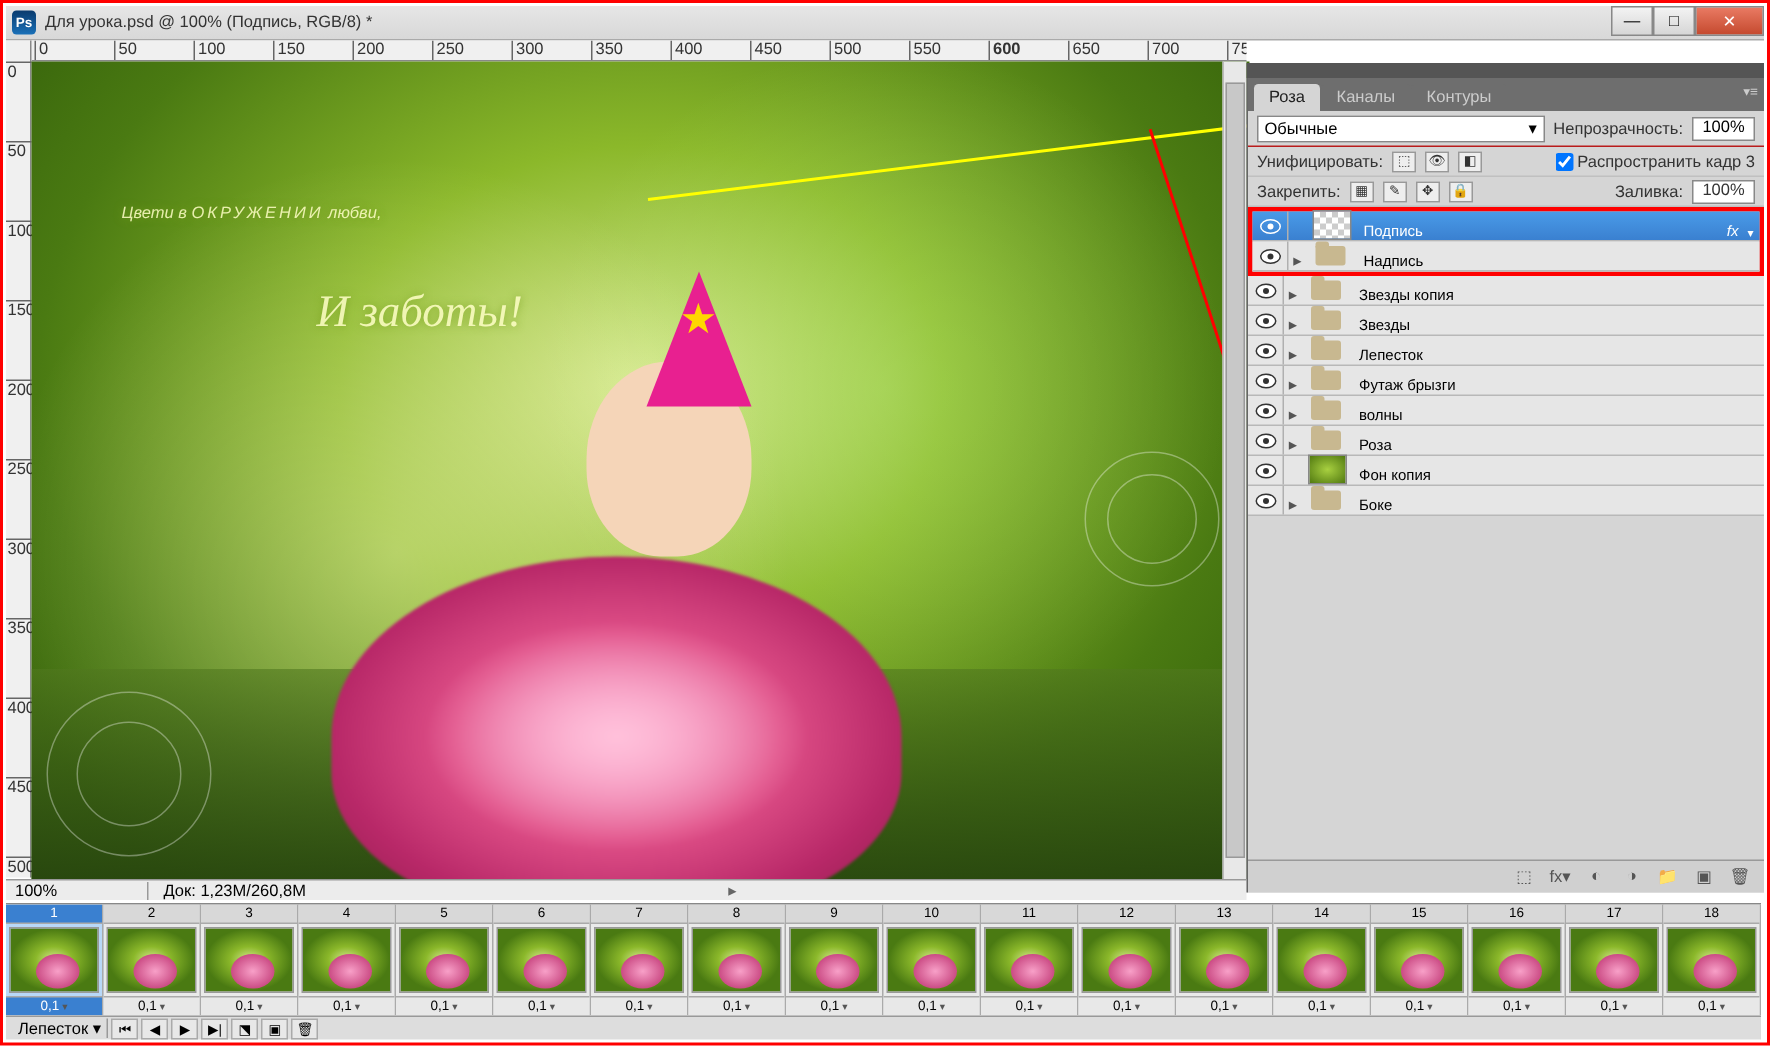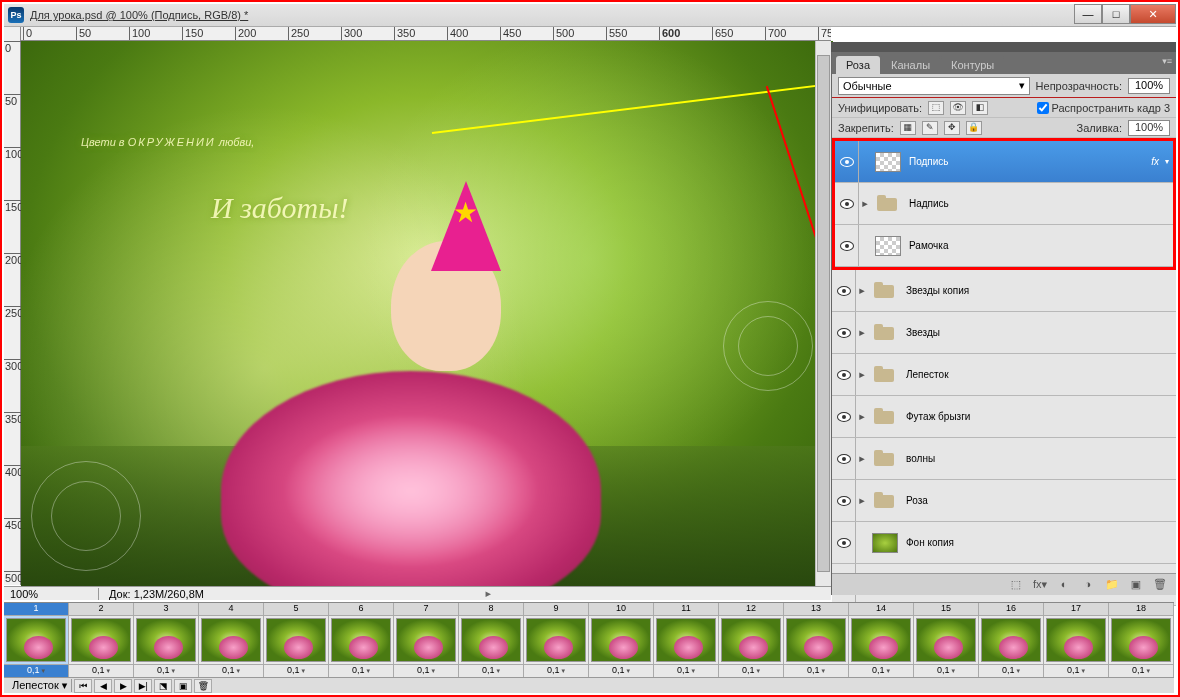--- a/index.html
+++ b/index.html
@@ -4,21 +4,21 @@
 <style>
 * { margin: 0; padding: 0; box-sizing: border-box; font-family: Tahoma, Arial, sans-serif; font-size: 11px; }
 body { background: #fff; width: 1180px; height: 697px; position: relative; overflow: hidden; border: 2px solid red; }
 
 
 .titlebar { position: absolute; left: 2px; right: 2px; top: 2px; height: 23px; background: linear-gradient(#e6e6e6, #d8d8d8); border-bottom: 1px solid #aaa; display: flex; align-items: center; padding-left: 4px; }
 .ps-icon { width: 16px; height: 16px; background: linear-gradient(#0a3b6e,#1a70b8); border-radius: 3px; color: #fff; font-weight: bold; font-size: 9px; text-align: center; line-height: 16px; margin-right: 6px; }
 .win-buttons { position: absolute; right: 0; top: 0; display: flex; }
 .win-btn { width: 28px; height: 20px; border: 1px solid #888; background: linear-gradient(#f3f3f3,#d6d6d6); display: flex; align-items: center; justify-content: center; }
 .win-btn.close { background: linear-gradient(#e97a63,#c54a2f); color: #fff; width: 46px; }
-.title-text { color: #333; text-decoration: underline; }
+.title-text { color: #333; }
 
 
 .ruler-h { position: absolute; left: 19px; top: 25px; right: 347px; height: 14px; background: #f0f0f0; border-bottom: 1px solid #888; font-size: 8px; color: #333; overflow: hidden; }
 .ruler-h .tick { position: absolute; top: 0; border-left: 1px solid #666; height: 14px; padding-left: 2px; }
 .ruler-v { position: absolute; left: 2px; top: 25px; width: 17px; bottom: 110px; background: #f0f0f0; border-right: 1px solid #888; font-size: 8px; color: #333; }
 .ruler-v .tick { position: absolute; border-top: 1px solid #666; width: 17px; text-align: left; padding-left: 1px; }
 
 
 .canvas { position: absolute; left: 19px; top: 39px; width: 812px; height: 545px; background: radial-gradient(ellipse at 50% 40%, #d6e890 0%, #8bb82a 35%, #4a7a12 70%, #2d5808 100%); overflow: hidden; }
 .canvas::before { content:''; position:absolute; inset:0; background: radial-gradient(circle at 30% 60%, rgba(255,255,200,0.4) 0%, transparent 40%), radial-gradient(circle at 70% 40%, rgba(200,255,150,0.3) 0%, transparent 35%); }
@@ -77,21 +77,21 @@
 .blend-select { flex:1; height: 18px; background: #fff; border: 1px solid #888; padding: 0 4px; display: flex; align-items: center; justify-content: space-between; }
 .opacity-label { color: #333; }
 .opacity-val { width: 42px; height: 16px; background: #fff; border: 1px solid #888; text-align: center; }
 
 .unify-row, .lock-row { height: 20px; display: flex; align-items: center; padding: 0 6px; gap: 6px; font-size: 10px; color: #333; border-bottom: 1px solid #c0c0c0; }
 .mini-icon { width: 16px; height: 14px; border: 1px solid #999; background: #eee; font-size:9px; text-align:center; }
 .chk { margin-left: auto; display:flex; align-items:center; gap:3px; }
 .chk input { width:12px; height:12px; }
 
 .layers-box { border: 3px solid red; }
-.layer { height: 42px; display: flex; align-items: center; border-bottom: 1px solid #b8b8b8; background: #e6e6e6; }
+.layer { height: 20px; display: flex; align-items: flex-end; border-bottom: 1px solid #b8b8b8; background: #e6e6e6; }
 .layer.selected { background: linear-gradient(#4a9be8, #3a80d0); color: #fff; }
 .eye { width: 24px; height: 100%; display: flex; align-items: center; justify-content: center; border-right: 1px solid #b0b0b0; }
 .eye-icon { width: 14px; height: 10px; border: 1px solid #333; border-radius: 50%; position: relative; background: #fff; }
 .layer.selected .eye-icon { border-color:#fff; background:transparent; }
 .eye-icon::after { content:''; position:absolute; left:4px; top:2px; width:4px; height:4px; background:#333; border-radius:50%; }
 .layer.selected .eye-icon::after { background:#fff; }
 .expand { width: 12px; color: #555; text-align: center; }
 .layer.selected .expand { color:#fff; }
 .thumb { width: 26px; height: 20px; margin: 0 4px; border: 1px solid #888; background: repeating-conic-gradient(#ccc 0 25%, #fff 0 50%) 0 0/8px 8px; }
 .thumb.folder { background: none; border: none; position: relative; }
@@ -234,28 +234,20 @@
         <span class="l-drop">▾</span>
       </div>
       <div class="layer">
         <div class="eye">
           <div class="eye-icon"></div>
         </div>
         <div class="expand">▸</div>
         <div class="thumb folder"></div>
         <div class="layer-name">Надпись</div>
       </div>
-      <div class="layer">
-        <div class="eye">
-          <div class="eye-icon"></div>
-        </div>
-        <div class="expand"></div>
-        <div class="thumb"></div>
-        <div class="layer-name">Рамочка</div>
-      </div>
     </div>
   <div id="layersRest">
       <div class="layer">
         <div class="eye">
           <div class="eye-icon"></div>
         </div>
         <div class="expand">▸</div>
         <div class="thumb folder"></div>
         <div class="layer-name">Звезды копия</div>
       </div>

